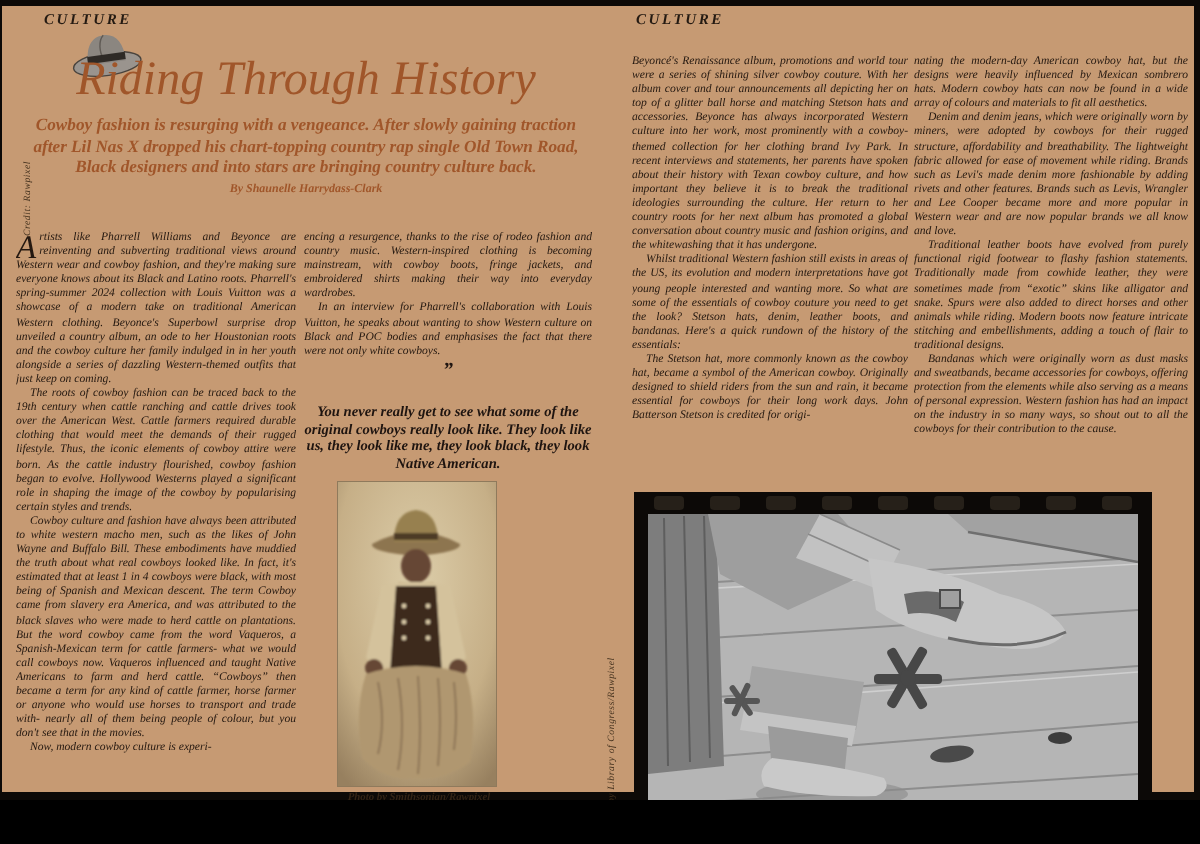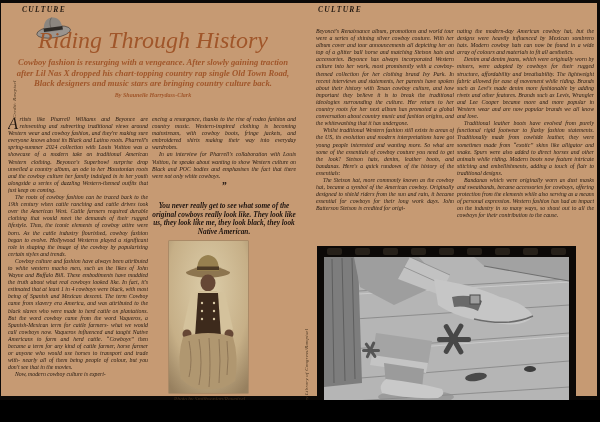--- a/index.html
+++ b/index.html
@@ -66,21 +66,21 @@
   <svg class="hat" viewBox="0 0 38 27">
     <ellipse cx="19" cy="21.5" rx="11" ry="2.2" fill="#7a5c3e" opacity="0.45"></ellipse>
     <ellipse cx="19" cy="18" rx="17" ry="5.8" fill="#9a948e" stroke="#4a443e" stroke-width="0.7"></ellipse>
     <path d="M9.5,17.5 C9.5,8 13,3.5 19,3.5 C25,3.5 28.5,8 28.5,17.5 Z" fill="#8b8680"></path>
     <path d="M19,3.5 C16,6 16,12 17.5,15" stroke="#5f5a54" stroke-width="0.7" fill="none"></path>
     <rect x="9.5" y="13.2" width="19" height="3.6" fill="#2e2a26"></rect>
   </svg>
 
   <header class="head">
     <h1 class="title">Riding Through History</h1>
-    <p class="deck">Cowboy fashion is resurging with a vengeance. After slowly gaining traction after Lil Nas X dropped his chart-topping country rap single Old Town Road, Black designers and music stars are bringing country culture back.</p>
+    <p class="deck">Cowboy fashion is resurging with a vengeance. After slowly gaining traction after Lil Nas X dropped his chart-topping country rap single Old Town Road, Black designers and into stars are bringing country culture back.</p>
     <p class="byline">By Shaunelle Harrydass-Clark</p>
   </header>
 
   <div class="body-col col1">
     <p class="first"><span class="dropcap">A</span><span>rtists like Pharrell Williams and Beyonce are reinventing and subverting traditional views around Western wear and cowboy fashion, and they're making sure everyone knows about its Black and Latino roots. Pharrell's spring-summer 2024 collection with Louis Vuitton was a showcase of a modern take on traditional American Western clothing. Beyonce's Superbowl surprise drop unveiled a country album, an ode to her Houstonian roots and the cowboy culture her family indulged in in her youth alongside a series of dazzling Western-themed outfits that just keep on coming.</span></p>
     <p>The roots of cowboy fashion can be traced back to the 19th century when cattle ranching and cattle drives took over the American West. Cattle farmers required durable clothing that would meet the demands of their rugged lifestyle. Thus, the iconic elements of cowboy attire were born. As the cattle industry flourished, cowboy fashion began to evolve. Hollywood Westerns played a significant role in shaping the image of the cowboy by popularising certain styles and trends.</p>
     <p>Cowboy culture and fashion have always been attributed to white western macho men, such as the likes of John Wayne and Buffalo Bill. These embodiments have muddied the truth about what real cowboys looked like. In fact, it's estimated that at least 1 in 4 cowboys were black, with most being of Spanish and Mexican descent. The term Cowboy came from slavery era America, and was attributed to the black slaves who were made to herd cattle on plantations. But the word cowboy came from the word Vaqueros, a Spanish-Mexican term for cattle farmers- what we would call cowboys now. Vaqueros influenced and taught Native Americans to farm and herd cattle. “Cowboys” then became a term for any kind of cattle farmer, horse farmer or anyone who would use horses to transport and trade with- nearly all of them being people of colour, but you don't see that in the movies.</p>
     <p>Now, modern cowboy culture is experi-</p>
   </div>
 

